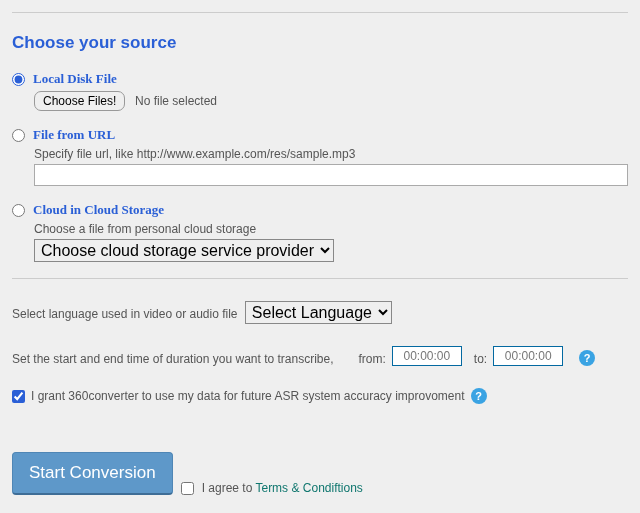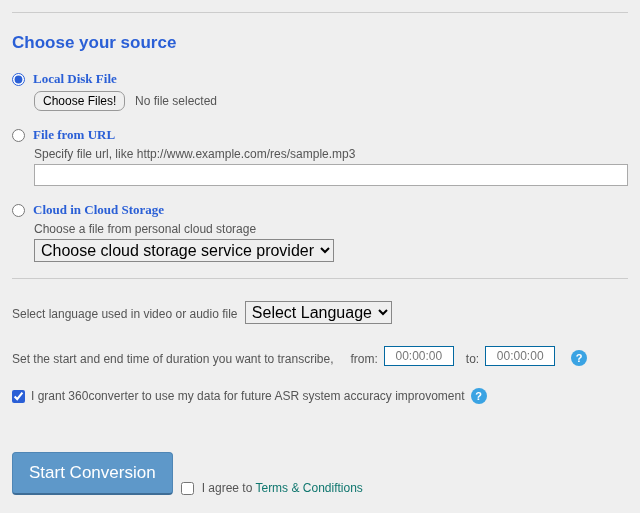--- a/index.html
+++ b/index.html
@@ -202,21 +202,21 @@
 
   <div class="lang-row">
     <span>Select language used in video or audio file</span>
     <select style="margin-left:4px;">
       <option>Select Language</option>
     </select>
   </div>
 
   <div class="time-row">
     <span>Set the start and end time of duration you want to transcribe,</span>
-    <span style="margin-left:11px;">from:</span>
+    <span style="margin-left:19px;">from:</span>
     <input class="time-input" type="text" value="00:00:00" style="">
     <span style="margin-left:6px;">to:</span>
     <input class="time-input" type="text" value="00:00:00" style="">
     <span class="help-icon" style="margin-left:10px;">?</span>
   </div>
 
   <div class="grant-row">
     <input type="checkbox" checked="" style="">
     <span>I grant 360converter to use my data for future ASR system accuracy improvoment</span>
     <span class="help-icon">?</span>

